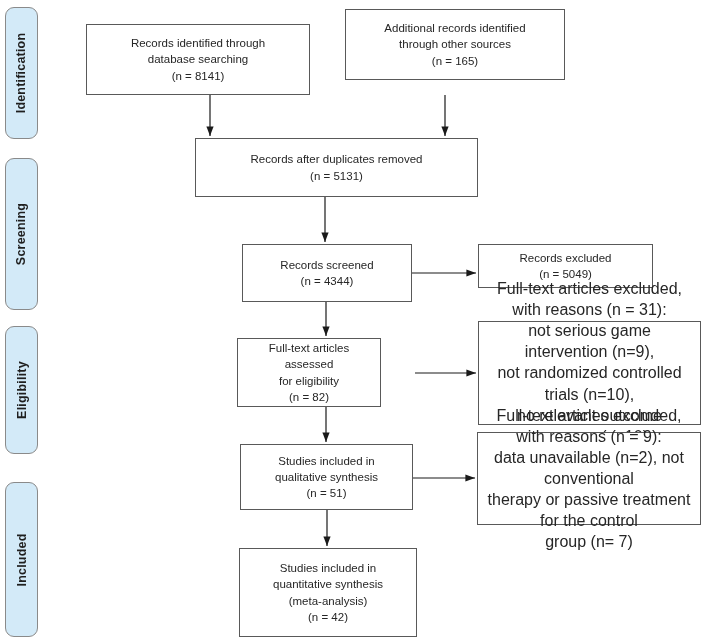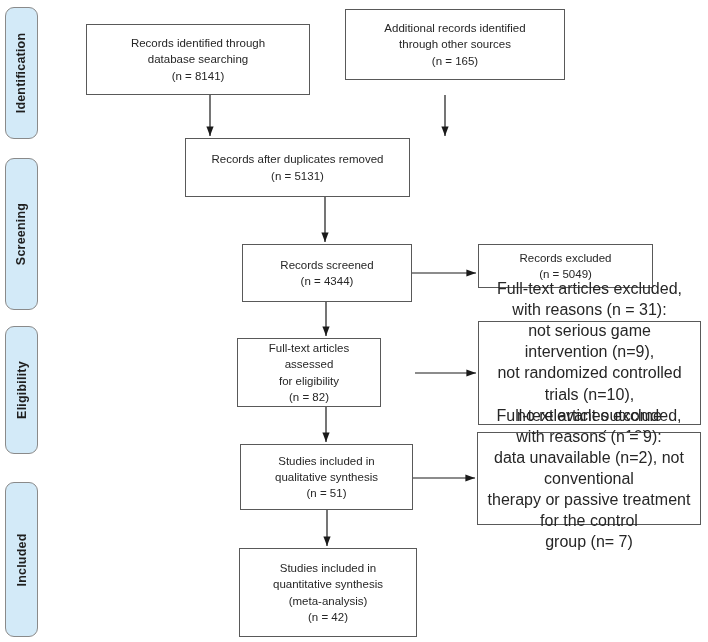--- a/index.html
+++ b/index.html
@@ -93,21 +93,21 @@
   </div>
 
   <div class="box" style="left:86px;top:24px;width:224px;height:71px">Records identified through
 database searching
 (n = 8141)</div>
 
   <div class="box" style="left:345px;top:9px;width:220px;height:71px">Additional records identified
 through other sources
 (n = 165)</div>
 
-  <div class="box" style="left:185px;top:138px;width:225px;height:59px">Records after duplicates removed
+  <div class="box" style="left:195px;top:138px;width:283px;height:59px">Records after duplicates removed
 (n = 5131)</div>
 
   <div class="box" style="left:242px;top:244px;width:170px;height:58px">Records screened
 (n = 4344)</div>
 
   <div class="box" style="left:478px;top:244px;width:175px;height:44px">Records excluded
 (n = 5049)</div>
 
   <div class="box" style="left:237px;top:338px;width:144px;height:69px">Full-text articles assessed
 for eligibility

